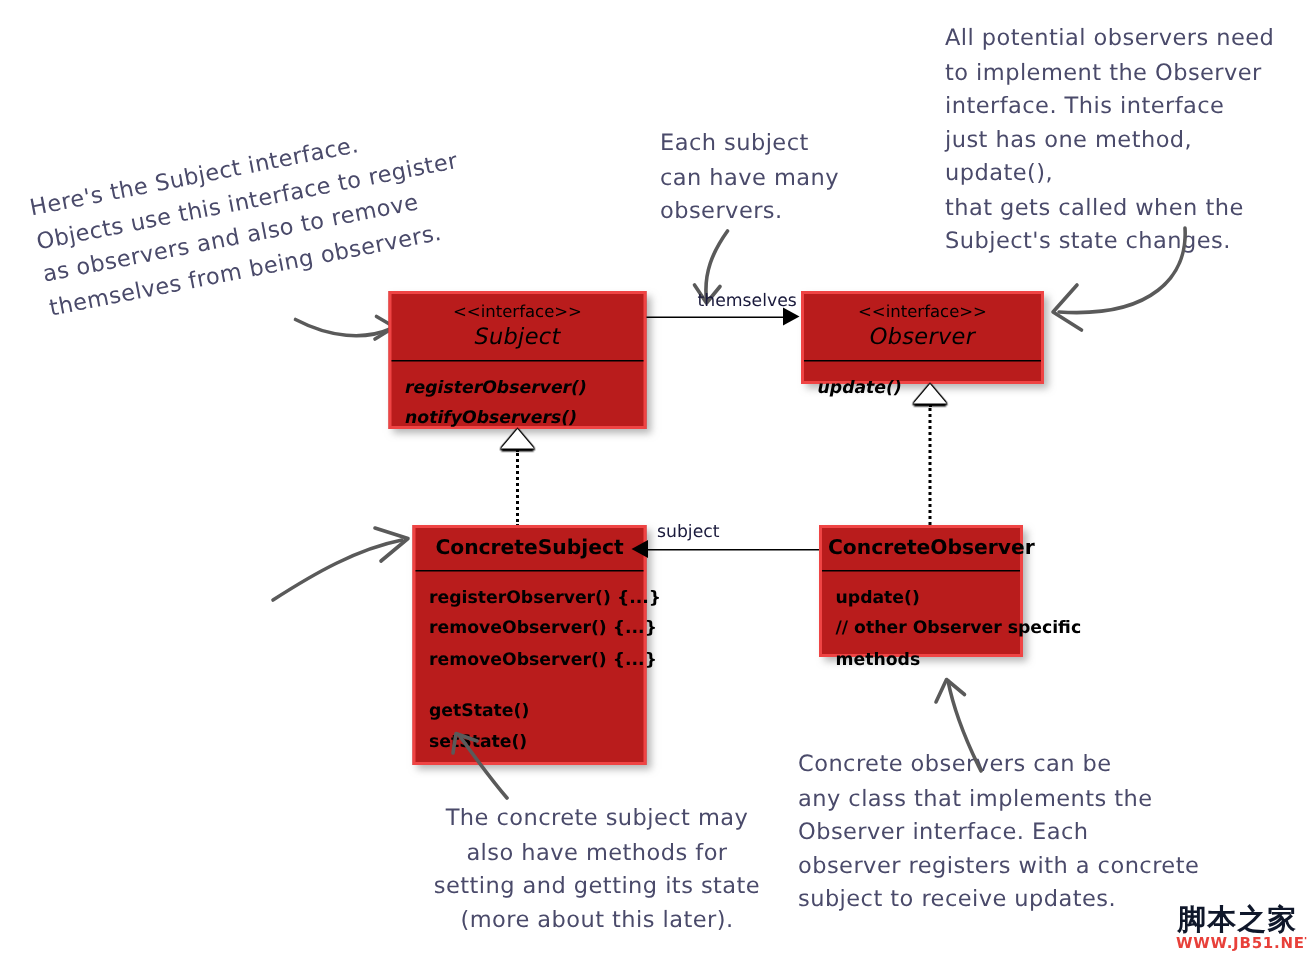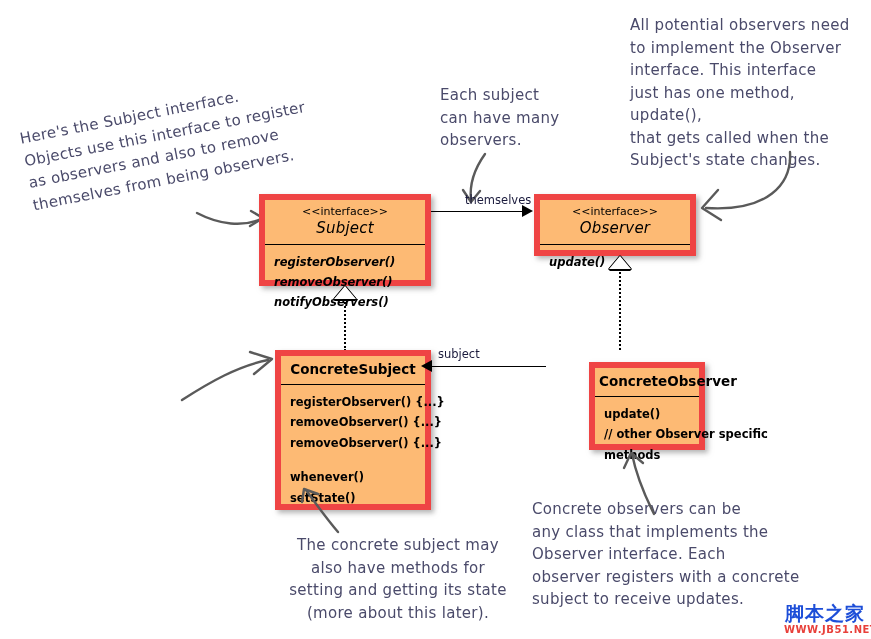--- a/index.html
+++ b/index.html
@@ -12,22 +12,22 @@
     width: 871px;
     height: 639px;
     background: #ffffff;
     overflow: hidden;
     font-family: "DejaVu Sans", sans-serif;
   }
 
   
   .uml-box {
     position: absolute;
-    background: #fdba74;
-    border: 6px solid #ef4444;
+    background: #b91c1c;
+    border: 2px solid #ef4444;
     box-shadow: 3px 3px 5px rgba(120,120,120,0.55);
     box-sizing: border-box;
   }
   .uml-header {
     text-align: center;
     padding: 5px 4px 6px 4px;
     border-bottom: 1px solid #000000;
     line-height: 1.25;
   }
   .stereotype {
@@ -135,21 +135,21 @@
 
   
   .watermark {
     position: absolute;
     text-align: center;
     line-height: 1;
   }
   .wm-cn {
     font-size: 19px;
     font-weight: bold;
-    color: #1d4ed8;
+    color: #0f172a;
     letter-spacing: 1px;
     font-family: "DejaVu Sans", sans-serif;
   }
   .wm-url {
     font-size: 10px;
     font-weight: bold;
     color: #e8403a;
     letter-spacing: .5px;
     margin-top: 2px;
     font-family: "DejaVu Sans", sans-serif;
@@ -191,21 +191,20 @@
     <path d="M 30 40 L 14 58 L 33 70"></path>
   </svg>
 
   <div class="uml-box" style="left:259px; top:194px; width:172px; height:92px;">
     <div class="uml-header">
       <span class="stereotype">&lt;&lt;interface&gt;&gt;</span>
       <span class="cls-name-italic">Subject</span>
     </div>
     <div class="uml-body">
       <div class="member ital">registerObserver()</div>
-      <div class="member ital">removeObserver()</div>
       <div class="member ital">notifyObservers()</div>
     </div>
   </div>
 
   <div class="uml-box" style="left:534px; top:194px; width:162px; height:62px;">
     <div class="uml-header">
       <span class="stereotype">&lt;&lt;interface&gt;&gt;</span>
       <span class="cls-name-italic">Observer</span>
     </div>
     <div class="uml-body">
@@ -224,26 +223,26 @@
   <div class="line-v-dotted" style="left:619px; top:269px; height:81px;"></div>
 
   <div class="uml-box" style="left:275px; top:350px; width:156px; height:160px;">
     <div class="uml-header">
       <span class="cls-name-bold">ConcreteSubject</span>
     </div>
     <div class="uml-body">
       <div class="member">registerObserver() {...}</div>
       <div class="member">removeObserver() {...}</div>
       <div class="member">removeObserver() {...}</div>
-      <div class="member spacer-top">whenever()</div>
+      <div class="member spacer-top">getState()</div>
       <div class="member">setState()</div>
     </div>
   </div>
 
-  <div class="uml-box" style="left:546px; top:362px; width:116px; height:88px;margin-left:43px;">
+  <div class="uml-box" style="left:546px; top:350px; width:136px; height:88px;">
     <div class="uml-header">
       <span class="cls-name-bold">ConcreteObserver</span>
     </div>
     <div class="uml-body">
       <div class="member">update()</div>
       <div class="member">// other Observer specific</div>
       <div class="member">methods</div>
     </div>
   </div>
 

